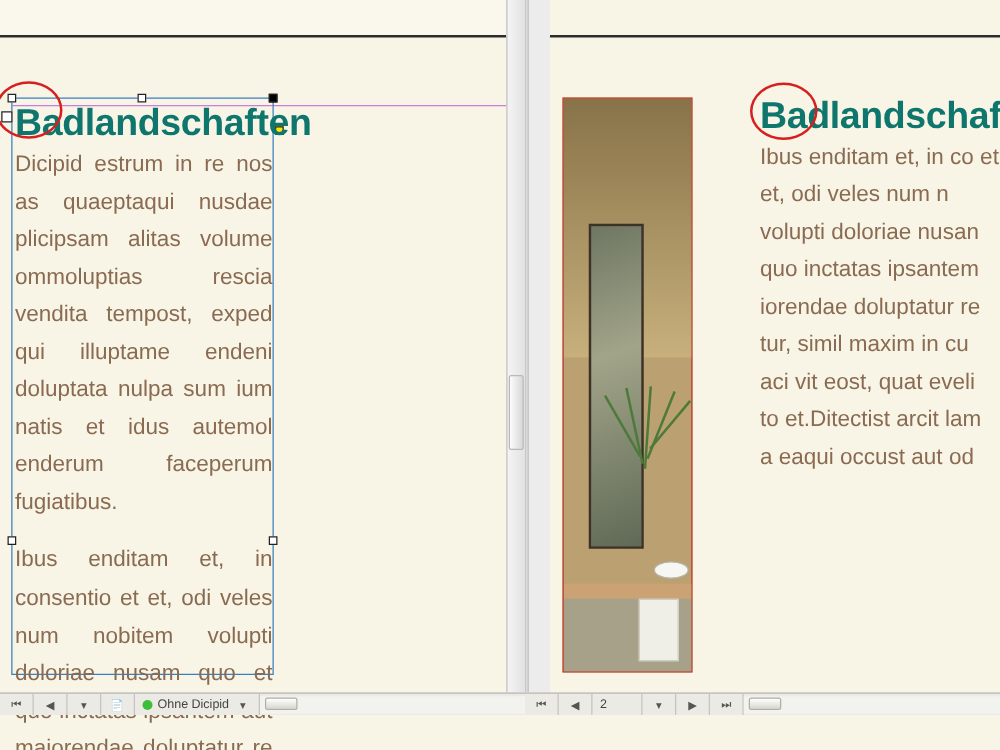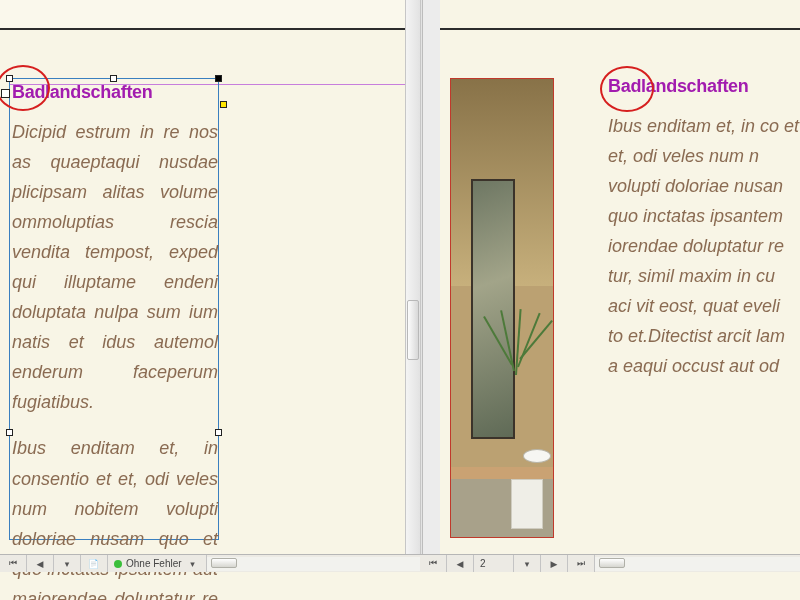--- a/index.html
+++ b/index.html
@@ -51,32 +51,32 @@
   .sel-handle {
     position: absolute; width: 7px; height: 7px; background: #fff;
     border: 1px solid #222;
   }
   .sel-handle.yellow { background: #ffe600; }
   .guide-h {
     position: absolute; left: 10px; top: 84px; width: 395px; height: 0;
     border-top: 1px solid #c77edc;
   }
   .heading {
-    font-size: 18px; font-weight: 600; color: #a21caf;
-    margin-bottom: 14px;
+    font-size: 30px; font-weight: 600; color: #0f766e;
+    margin-bottom: 0;
     letter-spacing: -0.3px;
     white-space: nowrap;
   }
   .body-text {
     font-size: 18px; color: #8a6b52;
     line-height: 1.67;
     text-align: justify;
     font-weight: 400;
   }
-  .body-text p { margin-bottom: 16px; font-style: italic; }
+  .body-text p { margin-bottom: 16px; }
   .left-text {
     position: absolute; left: 12px; top: 82px; width: 206px;
   }
   
   .anno-circle {
     position: absolute; width: 54px; height: 46px;
     border: 2px solid #d61f1f; border-radius: 50%;
     background: transparent; pointer-events: none;
   }
   .anno-left { left: -4px; top: 65px; }
@@ -216,21 +216,21 @@
       <span class="arrow-btn">◀</span>
     </div>
   <div class="seg">
       <span class="arrow-btn">▾</span>
     </div>
   <div class="seg">
       <span class="arrow-btn">📄</span>
     </div>
   <div class="seg">
     <span class="dot-green"></span>
-    <span>Ohne Fehler</span>
+    <span>Ohne Dicipid</span>
     <span class="arrow-btn">▾</span>
   </div>
   <div class="hscroll">
     <div class="thumb"></div>
   </div>
 </div>
 
 <div class="statusbar status-right">
   <div class="seg">
       <span class="arrow-btn">⏮</span>

